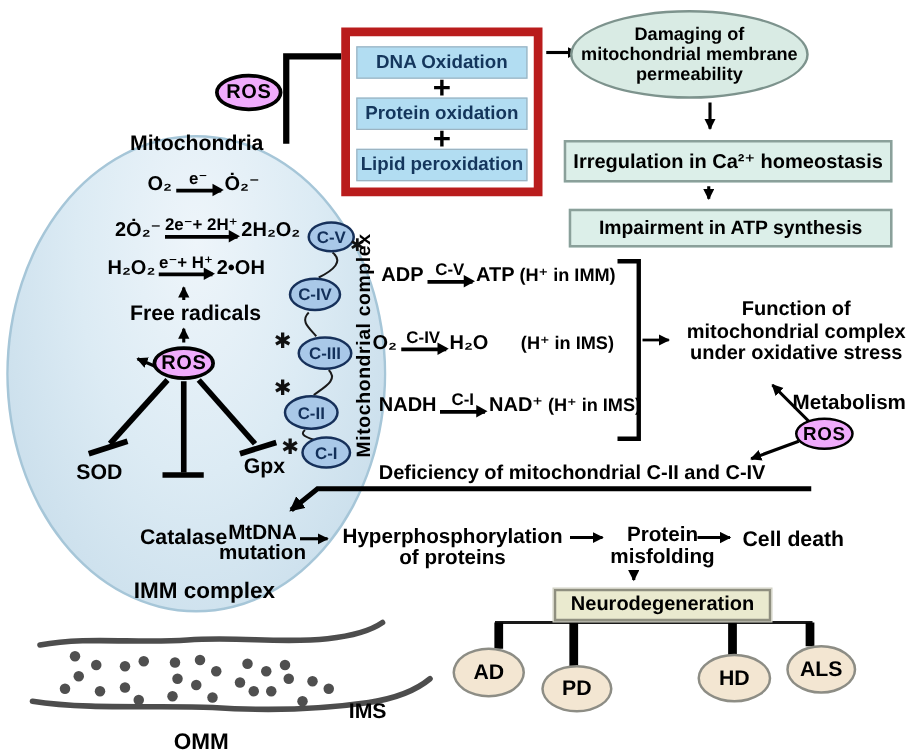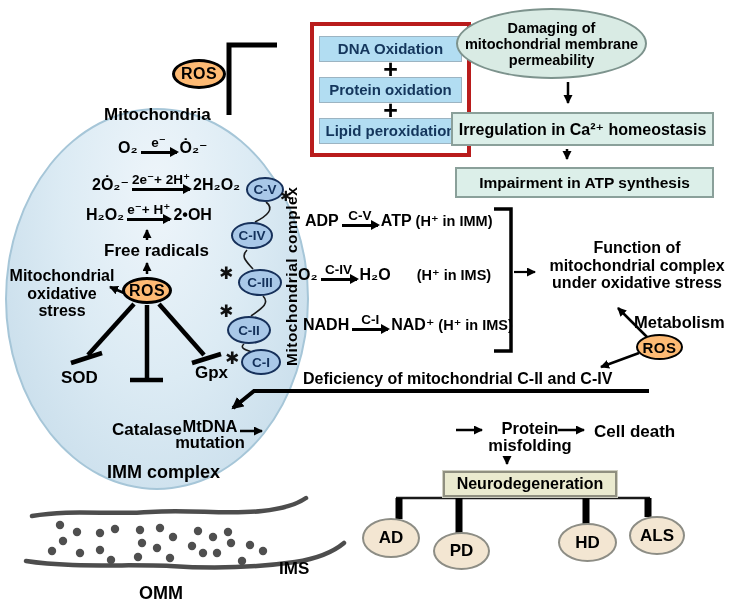--- a/index.html
+++ b/index.html
@@ -4,33 +4,33 @@
 <style>
   html,body{margin:0;padding:0;background:#fff;}
   .canvas{position:relative;width:738px;height:604px;background:#fff;overflow:hidden;
           font-family:"Liberation Sans","DejaVu Sans",sans-serif;font-weight:bold;color:#000;}
   .abs{position:absolute;}
   .lay1{z-index:1}.lay2{z-index:2}.lay3{z-index:3}
   
   .mito{border-radius:50%;border:2.5px solid #a6c6d8;
         background:radial-gradient(ellipse at 50% 22%, #eef5fa 0%, #dcebf4 45%, #c2d9e8 100%);}
   
-  .oxwrap{background:#fff;border:4px solid #b91c1c;display:flex;flex-direction:column;
-          justify-content:center;padding:5px 5px;box-sizing:border-box;margin-left:37px;}
+  .oxwrap{background:#fff;border:7px solid #b91c1c;display:flex;flex-direction:column;
+          justify-content:flex-end;padding:5px 5px;box-sizing:border-box;}
   .oxbox{background:#b2ddf2;border:1.5px solid #9cb4c2;color:#14365c;font-size:15px;
          text-align:center;padding:3px 0;line-height:18px;}
   .plus{font-size:25px;font-weight:900;text-align:center;line-height:14px;height:15px;}
   
   .teal{background:#dcefe9;border:2px solid #8aa09a;display:flex;align-items:center;
         justify-content:center;box-sizing:border-box;font-size:16px;white-space:nowrap;}
   .gell{background:#d9ebe4;border:2px solid #7d938d;border-radius:50%;display:flex;
         flex-direction:column;align-items:center;justify-content:center;font-size:14.5px;
         line-height:16px;text-align:center;box-sizing:border-box;}
   
-  .ros{border-radius:50%;background:#fdba74;border:3px solid #000;display:flex;align-items:center;
+  .ros{border-radius:50%;background:#f0abfc;border:3px solid #000;display:flex;align-items:center;
        justify-content:center;font-size:16px;box-sizing:border-box;letter-spacing:.5px;}
   
   .cx{border-radius:50%;background:#a9c8e8;border:2.5px solid #16305a;color:#13305a;
       display:flex;align-items:center;justify-content:center;font-size:13.5px;box-sizing:border-box;}
   .star{position:absolute;color:#101010;font-weight:bold;z-index:3;}
   .vlabel{position:absolute;writing-mode:vertical-rl;transform:rotate(180deg);font-size:15.5px;
           letter-spacing:.5px;display:flex;align-items:center;justify-content:center;z-index:3;}
   
   .row{position:absolute;display:flex;align-items:flex-end;white-space:nowrap;z-index:3;}
   .row .t{font-size:16px;line-height:18px;}
@@ -181,25 +181,20 @@
   <div class="row" style="left:86px;top:204px;">
     <span class="t">H₂O₂</span>
     <span class="rx">
       <span class="rx-lbl">e⁻+ H⁺</span>
       <span class="rx-ln"></span>
     </span>
     <span class="t">2•OH</span>
   </div>
 
   <div class="abs lay3" style="left:104px;top:241px;font-size:17px;">Free radicals</div>
-  <div class="abs lay3 ctr" style="left:2px;top:267px;width:120px;font-size:16px;line-height:17.5px;">
-    <div>Mitochondrial</div>
-    <div>oxidative</div>
-    <div>stress</div>
-  </div>
   <div class="abs lay3 ros" style="left:122px;top:277px;width:50px;height:27px;">
     <span>ROS</span>
   </div>
   <div class="abs lay3" style="left:61px;top:368px;font-size:17px;">SOD</div>
   <div class="abs lay3" style="left:112px;top:388px;font-size:17px;margin-top:32px;">Catalase</div>
   <div class="abs lay3" style="left:195px;top:363px;font-size:17px;">Gpx</div>
   <div class="abs lay3" style="left:107px;top:462px;font-size:18px;">IMM complex</div>
 
   <div class="abs lay3 cx" style="left:246px;top:177px;width:38px;height:25px;">
     <span>C-V</span>
@@ -258,20 +253,24 @@
   <div class="abs lay3" style="left:634px;top:313px;font-size:16.5px;">Metabolism</div>
   <div class="abs lay3 ros" style="left:636px;top:334px;width:47px;height:26px;border-width:2.5px;font-size:15px;">
     <span>ROS</span>
   </div>
   <div class="abs lay3" style="left:303px;top:370px;font-size:16px;white-space:nowrap;">Deficiency of mitochondrial C-II and C-IV</div>
 
   <div class="abs lay3 ctr" style="left:168px;top:418px;width:84px;font-size:16.5px;line-height:16px;">
     <div>MtDNA</div>
     <div>mutation</div>
   </div>
+  <div class="abs lay3 ctr" style="left:268px;top:421px;width:188px;font-size:16.5px;line-height:17px;">
+    <div>Hyperphosphorylation</div>
+    <div>of proteins</div>
+  </div>
   <div class="abs lay3 ctr" style="left:482px;top:420px;width:96px;font-size:16.5px;line-height:17px;">
     <div>Protein</div>
     <div>misfolding</div>
   </div>
   <div class="abs lay3" style="left:594px;top:422px;font-size:17px;">Cell death</div>
   <div class="abs lay3 neuro" style="left:443px;top:471px;width:174px;height:26px;">
     <span>Neurodegeneration</span>
   </div>
   <div class="abs lay3 dis" style="left:362px;top:518px;width:58px;height:40px;">
     <span>AD</span>

